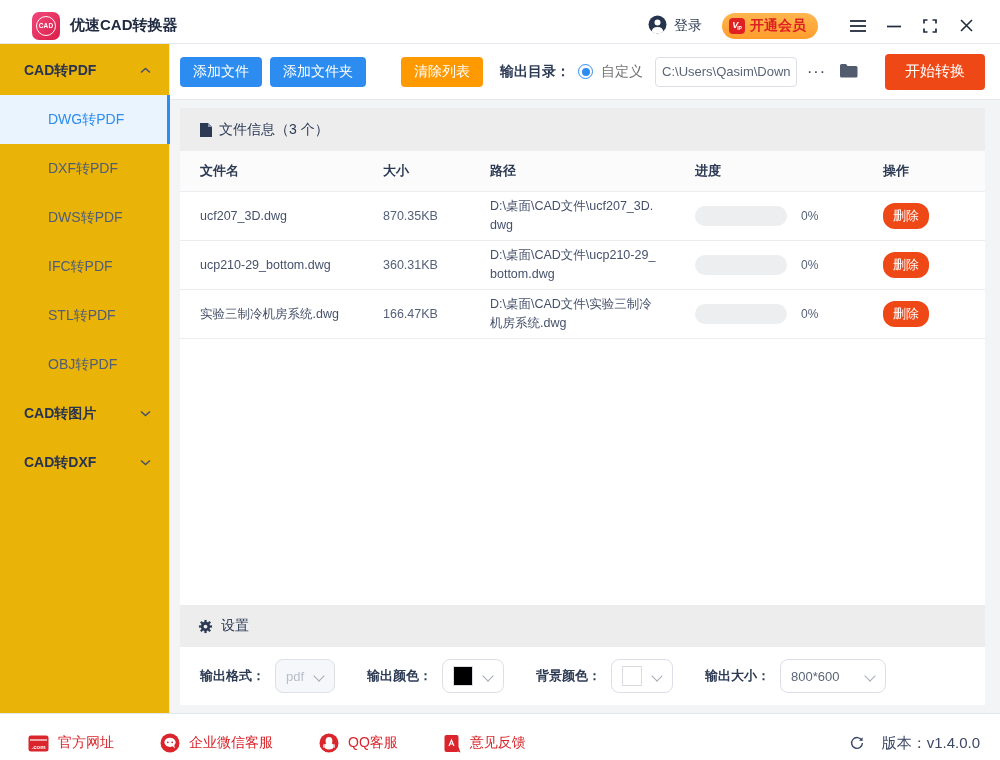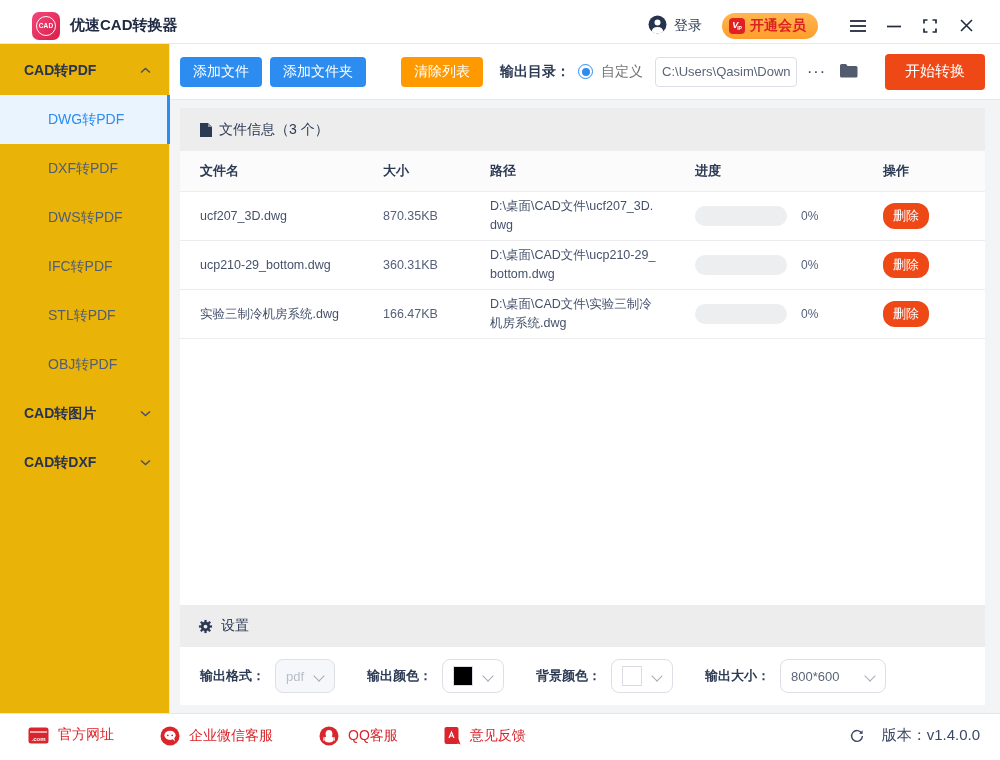--- a/index.html
+++ b/index.html
@@ -159,21 +159,21 @@
   .sel-chev { width:10px; height:10px; position:relative; }
   .sel-chev::before {
     content:""; position:absolute; left:1px; top:1px; width:7px; height:7px;
     border-right:1.5px solid #a6acb8; border-bottom:1.5px solid #a6acb8;
     transform:rotate(45deg);
   }
 
   
   .footer {
     height:47px; flex:0 0 auto; background:#fff; border-top:1px solid #e4e7ea;
-    display:flex; align-items:flex-start; padding:12px 20px 0 28px; gap:46px;
+    display:flex; align-items:center; padding:12px 20px 0 28px; gap:46px;
   }
   .flink { display:flex; align-items:center; gap:9px; cursor:pointer; }
   .flink-label { color:#d9252b; font-size:14px; }
   .version { margin-left:auto; display:flex; align-items:center; gap:18px; color:#3c4866; font-size:15px; }
 </style>
 </head>
 <body>
 
 <div class="app">
 

